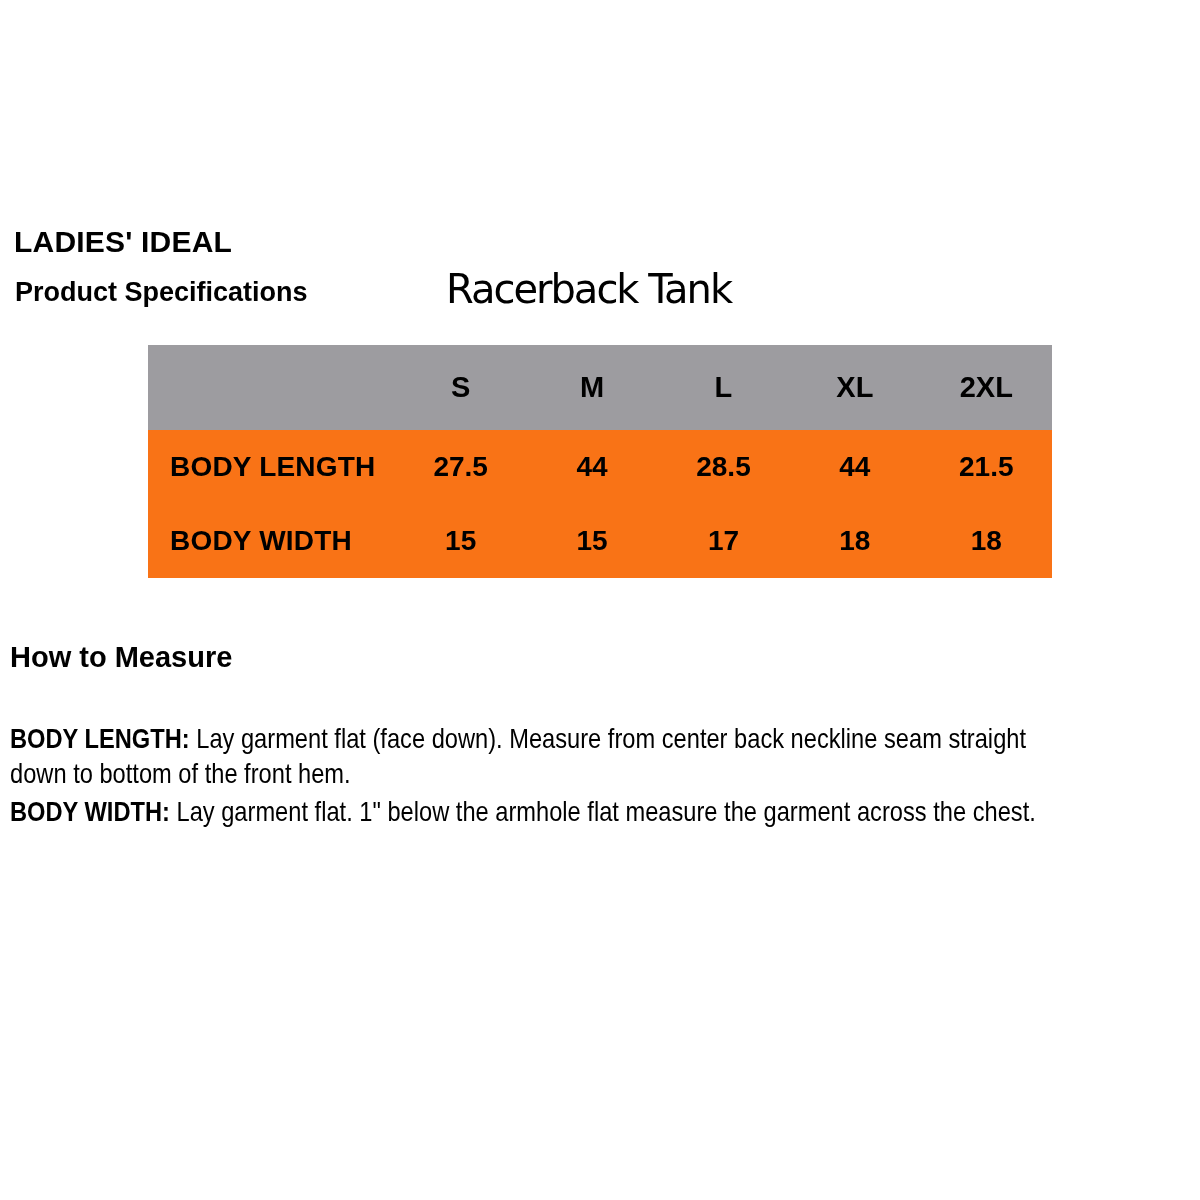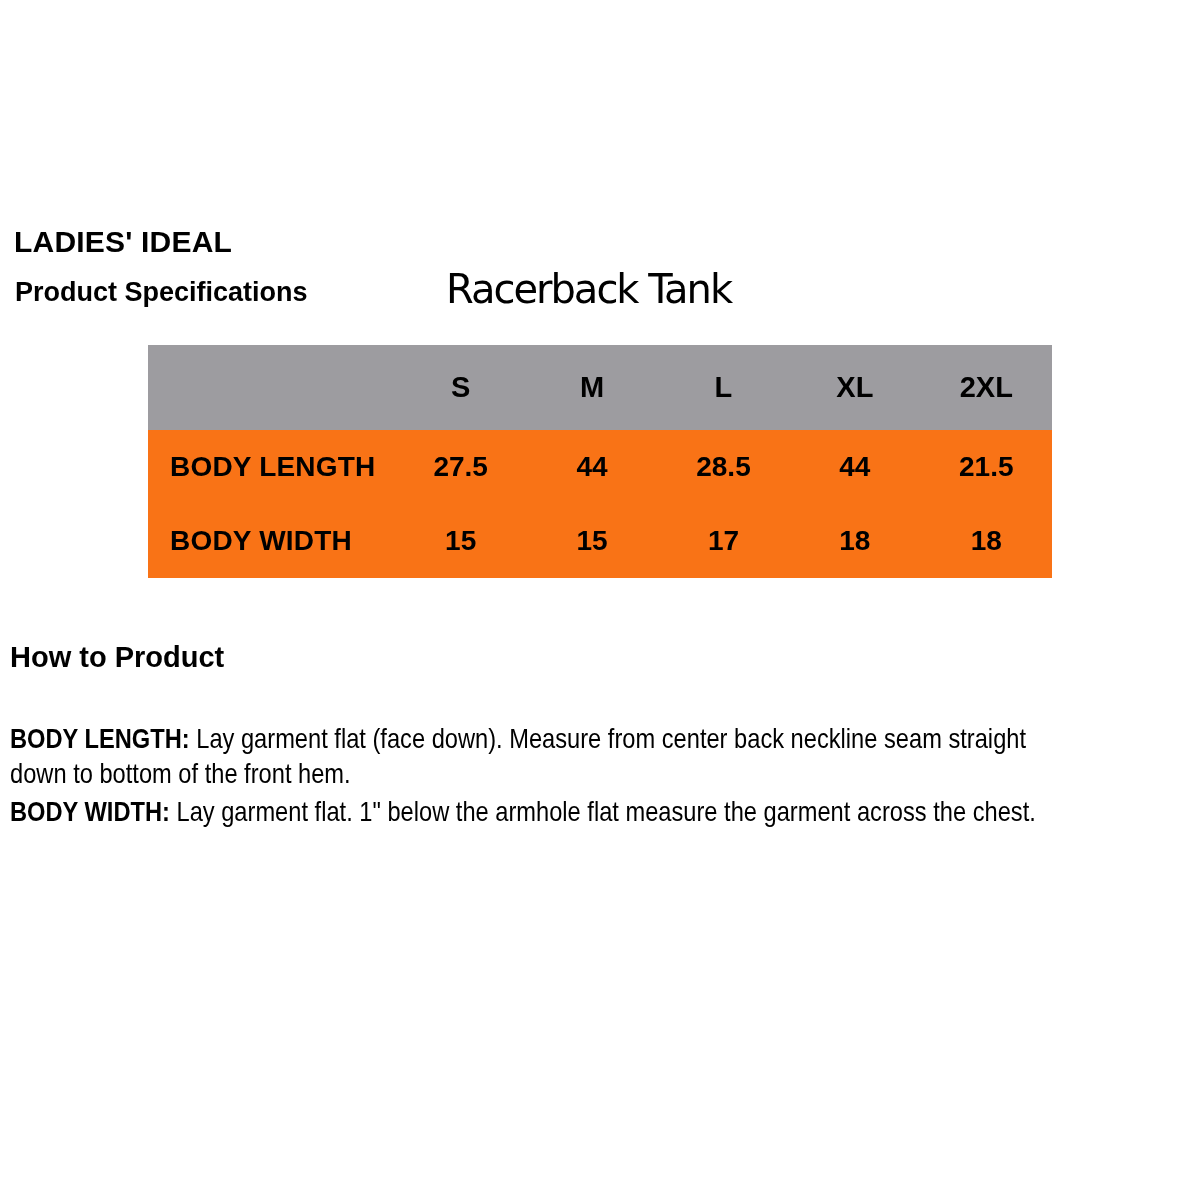--- a/index.html
+++ b/index.html
@@ -128,21 +128,21 @@
         <td class="row-label">BODY WIDTH</td>
         <td>15</td>
         <td>15</td>
         <td>17</td>
         <td>18</td>
         <td>18</td>
       </tr>
     </tbody>
   </table>
 
-  <div class="howto-heading">How to Product</div>
+  <div class="howto-heading">How to Measure</div>
 
   <div class="measure-block">
     <p>
       <span class="measure-term">BODY LENGTH:</span>
       <span>Lay garment flat (face down). Measure from center back neckline seam straight</span>
       <br>
       <span>down to bottom of the front hem.</span>
     </p>
     <p>
       <span class="measure-term">BODY WIDTH:</span>

